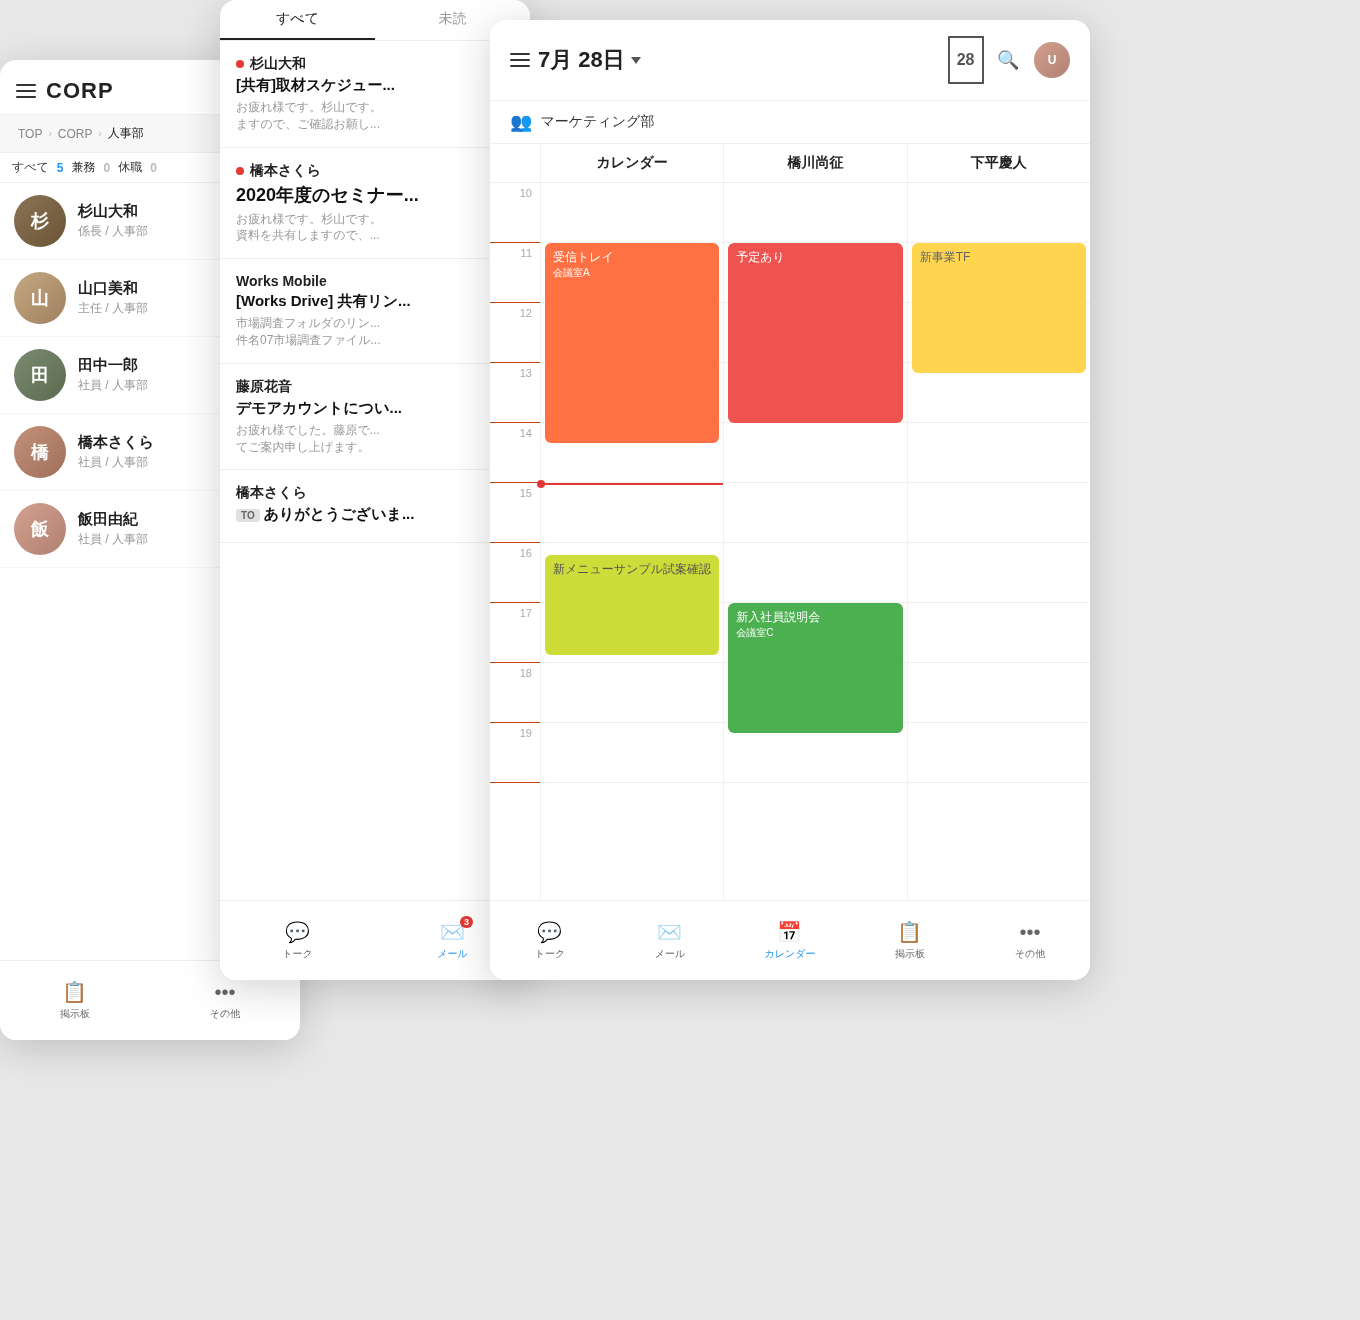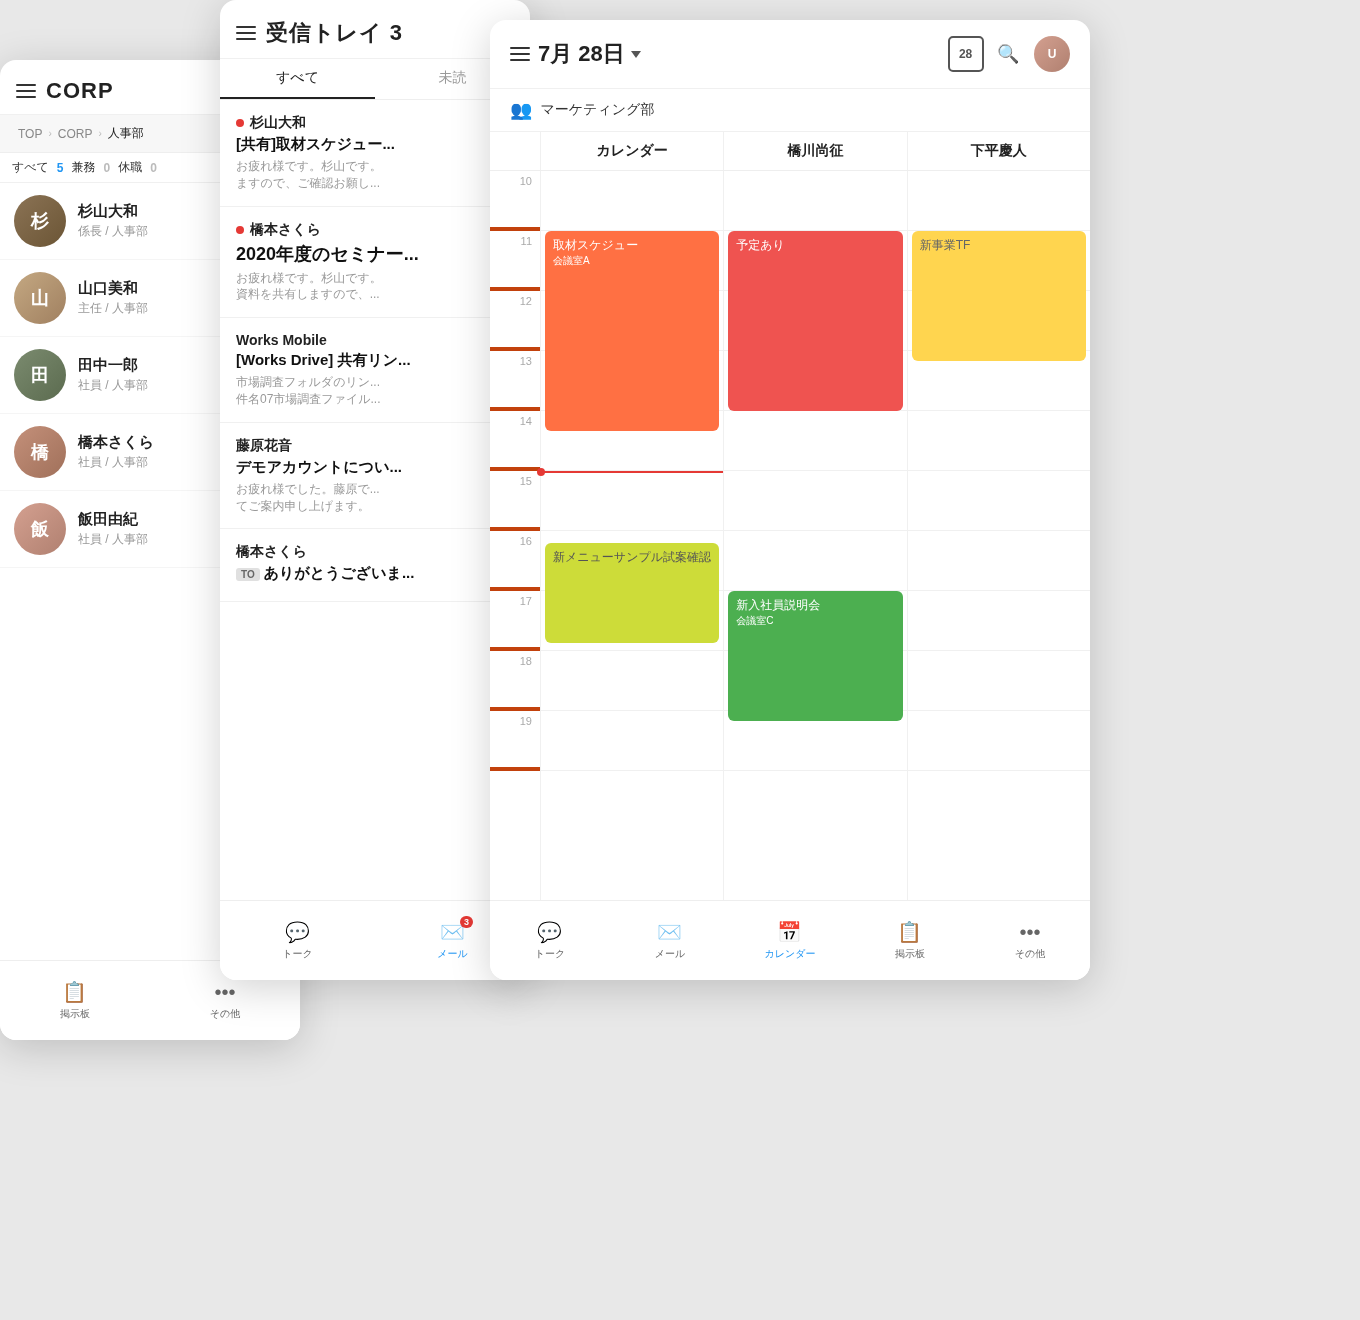--- a/index.html
+++ b/index.html
@@ -315,27 +315,27 @@
       align-items: center;
       gap: 14px;
     }
     .cal-icon-btn {
       cursor: pointer;
       color: #555;
       font-size: 18px;
     }
     .cal-date-badge {
       width: 36px;
-      height: 36px;
+      height: 48px;
       border: 2px solid #555;
-      border-radius: 5px;
+      border-radius: 0;
       display: flex;
       align-items: center;
       justify-content: center;
-      font-size: 12px;
+      font-size: 16px;
       font-weight: bold;
       color: #555;
     }
     .avatar-cal {
       width: 36px;
       height: 36px;
       border-radius: 50%;
       background: linear-gradient(135deg, #D4A090, #B08070);
       display: flex;
       align-items: center;
@@ -388,21 +388,21 @@
     }
     .time-slot {
       height: 60px;
       display: flex;
       align-items: flex-start;
       justify-content: flex-end;
       padding-right: 8px;
       padding-top: 4px;
       font-size: 11px;
       color: #aaa;
-      border-bottom: 4px solid #c2410c;
+      border-bottom: 1px solid #c2410c;
     }
     .person-col {
       flex: 1;
       border-left: 1px solid #f0f0f0;
       position: relative;
     }
     .time-row {
       height: 60px;
       border-bottom: 1px solid #f0f0f0;
     }
@@ -541,28 +541,20 @@
     </div>
     <div class="nav-item">
       <div class="nav-icon">•••</div>
       <div class="nav-label">その他</div>
     </div>
   </div>
 </div>
 
 <div class="panel panel-mail">
 
-  <div class="mail-header">
-    <div class="hamburger-icon">
-      <span></span>
-        <span></span>
-        <span></span>
-    </div>
-    <span class="header-title">受信トレイ 3</span>
-  </div>
 
   <div class="mail-tabs">
     <div class="mail-tab active">すべて</div>
     <div class="mail-tab">未読</div>
   </div>
 
   <div class="mail-list">
 
     <div class="mail-item">
       <div class="mail-sender">
@@ -676,21 +668,21 @@
       <div class="time-row"></div>
       <div class="time-row"></div>
       <div class="time-row"></div>
       <div class="time-row"></div>
       <div class="time-row"></div>
       <div class="time-row"></div>
       <div class="time-row"></div>
       <div class="time-row"></div>
 
       <div class="event-block event-orange" style="top: 60px; height: 200px;">
-        <div>取材スケジュー</div>
+        <div>受信トレイ</div>
         <div style="font-size:10px;">会議室A</div>
       </div>
 
       <div class="event-block event-green-light" style="top: 360px; height: 100px;">
         <div>新メニューサンプル試案確認</div>
       </div>
 
       <div class="current-time-line" style="top: 300px;">
         <div class="current-time-dot"></div>
       </div>

